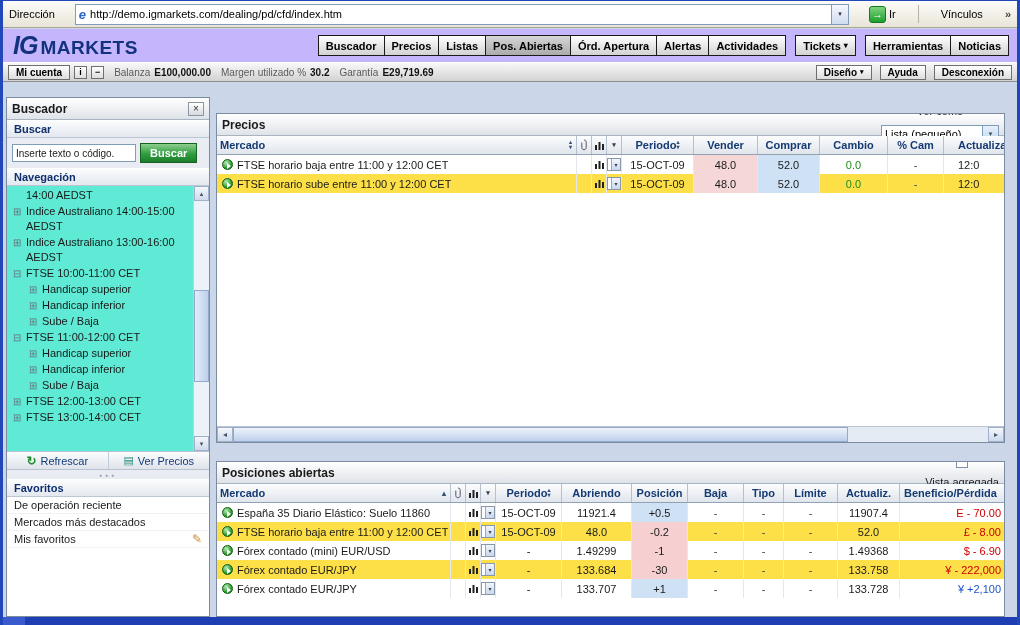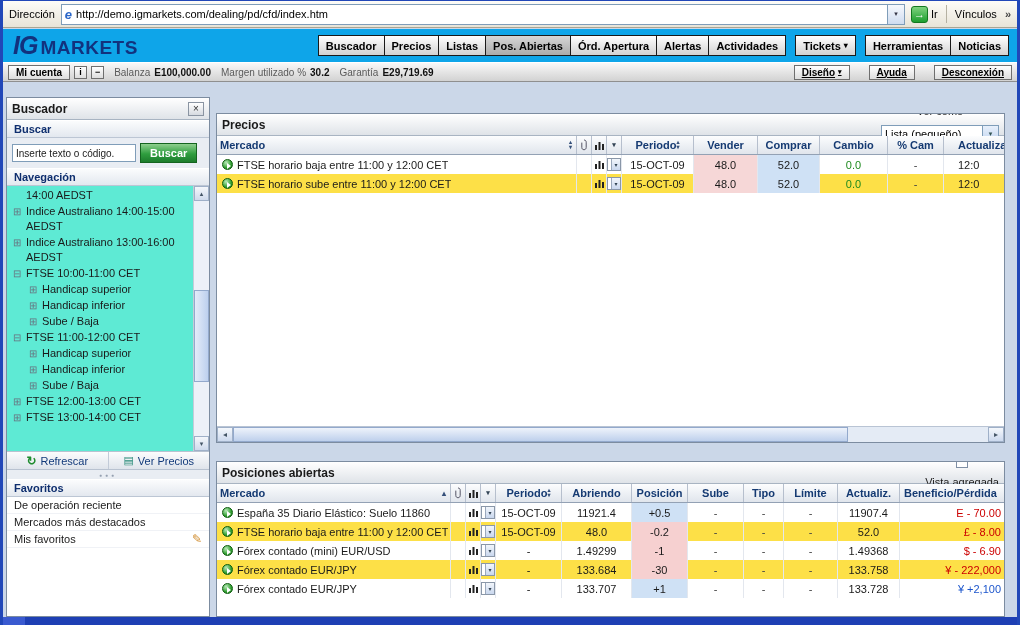--- a/index.html
+++ b/index.html
@@ -6,37 +6,37 @@
   html,body { margin:0; padding:0; }
   body { font-family:"Liberation Sans", sans-serif; background:#555; }
 
   .page { position:relative; width:1020px; height:625px; overflow:hidden;
           background:#cbd7e8; border-left:3px solid #2147b8; border-right:3px solid #2147b8;
           border-top:1px solid #2147b8; }
 
   
   .browser-bar { position:absolute; top:0; left:0; right:0; height:27px;
     background:linear-gradient(#fdfcf8,#e8e4d8); border-bottom:1px solid #a9a593;
-    display:flex; align-items:center; padding:0 6px; gap:6px; font-size:11px; }
+    display:flex; align-items:center; padding:0 6px; gap:20px; font-size:11px; }
   .addr-label { color:#000; }
   .url-box { flex:1; height:21px; background:#fff; border:1px solid #7f9db9;
     display:flex; align-items:center; padding-left:3px; gap:4px; }
   .ie-icon { color:#2a66c8; font-weight:bold; font-style:italic; font-size:13px; }
   .url-text { flex:1; font-size:11px; color:#000; white-space:nowrap; overflow:hidden; }
   .url-drop { width:17px; height:100%; display:flex; align-items:center; justify-content:center;
     background:linear-gradient(#f6f9fd,#cfdcf0); border-left:1px solid #7f9db9; font-size:7px; color:#334; }
   .go-group { display:flex; align-items:center; gap:3px; }
   .go-icon { width:17px; height:17px; background:linear-gradient(#7fd37f,#1e9e2e);
     border:1px solid #13791f; border-radius:3px; color:#fff; font-size:11px; font-weight:bold;
     display:flex; align-items:center; justify-content:center; }
   .links-sep { width:1px; height:18px; background:#b5b1a2; margin:0 2px; }
   .chev { color:#444; margin-left:2px; font-weight:bold; }
 
   
-  .brand-bar { position:absolute; top:28px; left:0; right:0; height:33px; background:#0ea5e9;
+  .brand-bar { position:absolute; top:28px; left:0; right:0; height:33px; background:#c4b5fd;
     display:flex; align-items:center; padding:0 6px; }
   .logo { display:flex; align-items:baseline; gap:3px; padding-left:4px; }
   .logo-ig { font-size:25px; font-weight:bold; font-style:italic; color:#12327e; letter-spacing:-1px; }
   .logo-markets { font-size:19px; font-weight:bold; color:#12327e; letter-spacing:.5px; }
   .nav-buttons { margin-left:auto; display:flex; align-items:center; padding-right:2px; }
   .nav-btn { height:21px; border:1px solid #1a1a1a; background:linear-gradient(#ffffff,#d2d2d2);
     display:flex; align-items:center; padding:0 7px; font-size:11px; font-weight:bold; color:#000;
     margin-left:-1px; gap:3px; white-space:nowrap; }
   .nav-btn.active { background:linear-gradient(#d6d6d6,#ababab); }
   .nav-btn.gap { margin-left:9px; }
@@ -45,21 +45,21 @@
   
   .account-bar { position:absolute; top:61px; left:0; right:0; height:20px;
     background:linear-gradient(#f8f8f8,#d2d2d2); border-top:1px solid #fff; border-bottom:1px solid #8f8f8f;
     display:flex; align-items:center; padding:0 5px; gap:4px; font-size:10px; }
   .acct-btn { height:15px; border:1px solid #6f6f6f; background:linear-gradient(#fff,#ddd);
     display:flex; align-items:center; padding:0 7px; font-size:10px; font-weight:bold; gap:3px; white-space:nowrap; }
   .sq-btn { width:13px; height:13px; border:1px solid #6f6f6f; background:linear-gradient(#fff,#ddd);
     display:flex; align-items:center; justify-content:center; font-size:9px; font-weight:bold; }
   .acct-label { color:#5a5a5a; margin-left:6px; white-space:nowrap; }
   .acct-value { color:#111; font-weight:bold; white-space:nowrap; }
-  .acct-right { margin-left:auto; display:flex; gap:19px;text-decoration:underline; }
+  .acct-right { margin-left:auto; display:flex; gap:8px; }
   .mini-arrow { font-size:7px; }
 
   
   .workspace { position:absolute; top:82px; left:0; right:0; bottom:8px; background:#cbd7e8; }
   .panel { position:absolute; background:#fff; border:1px solid #7c8ca0; }
   .panel-title { height:22px; flex:0 0 22px; display:flex; align-items:center;
     background:linear-gradient(#ffffff,#dfe3e8); border-bottom:1px solid #a8b4c2; padding:0 5px; gap:6px; }
   .panel-title .title { font-weight:bold; font-size:12px; color:#1a1a1a; }
   .title-right { margin-left:auto; display:flex; align-items:center; gap:8px;flex-direction:column; }
   .link, .lbl { font-size:11px; color:#222; white-space:nowrap; }
@@ -503,21 +503,21 @@
           </div>
           <div class="cell th po-period">
             <span>Periodo</span>
             <span class="sort">
               <i>▴</i>
               <i>▾</i>
             </span>
           </div>
           <div class="cell th po-open">Abriendo</div>
           <div class="cell th po-pos">Posición</div>
-          <div class="cell th po-stop">Sube</div>
+          <div class="cell th po-stop">Baja</div>
           <div class="cell th po-tipo">Tipo</div>
           <div class="cell th po-lim">Límite</div>
           <div class="cell th po-cur">Actualiz.</div>
           <div class="cell th po-pl">Beneficio/Pérdida</div>
         </div>
       <div class="grid-body" id="positions-body">
           <div class="grid-row">
             <div class="cell po-market">
               <span class="play"></span>
               <span class="mkt">España 35 Diario Elástico: Suelo 11860</span>

